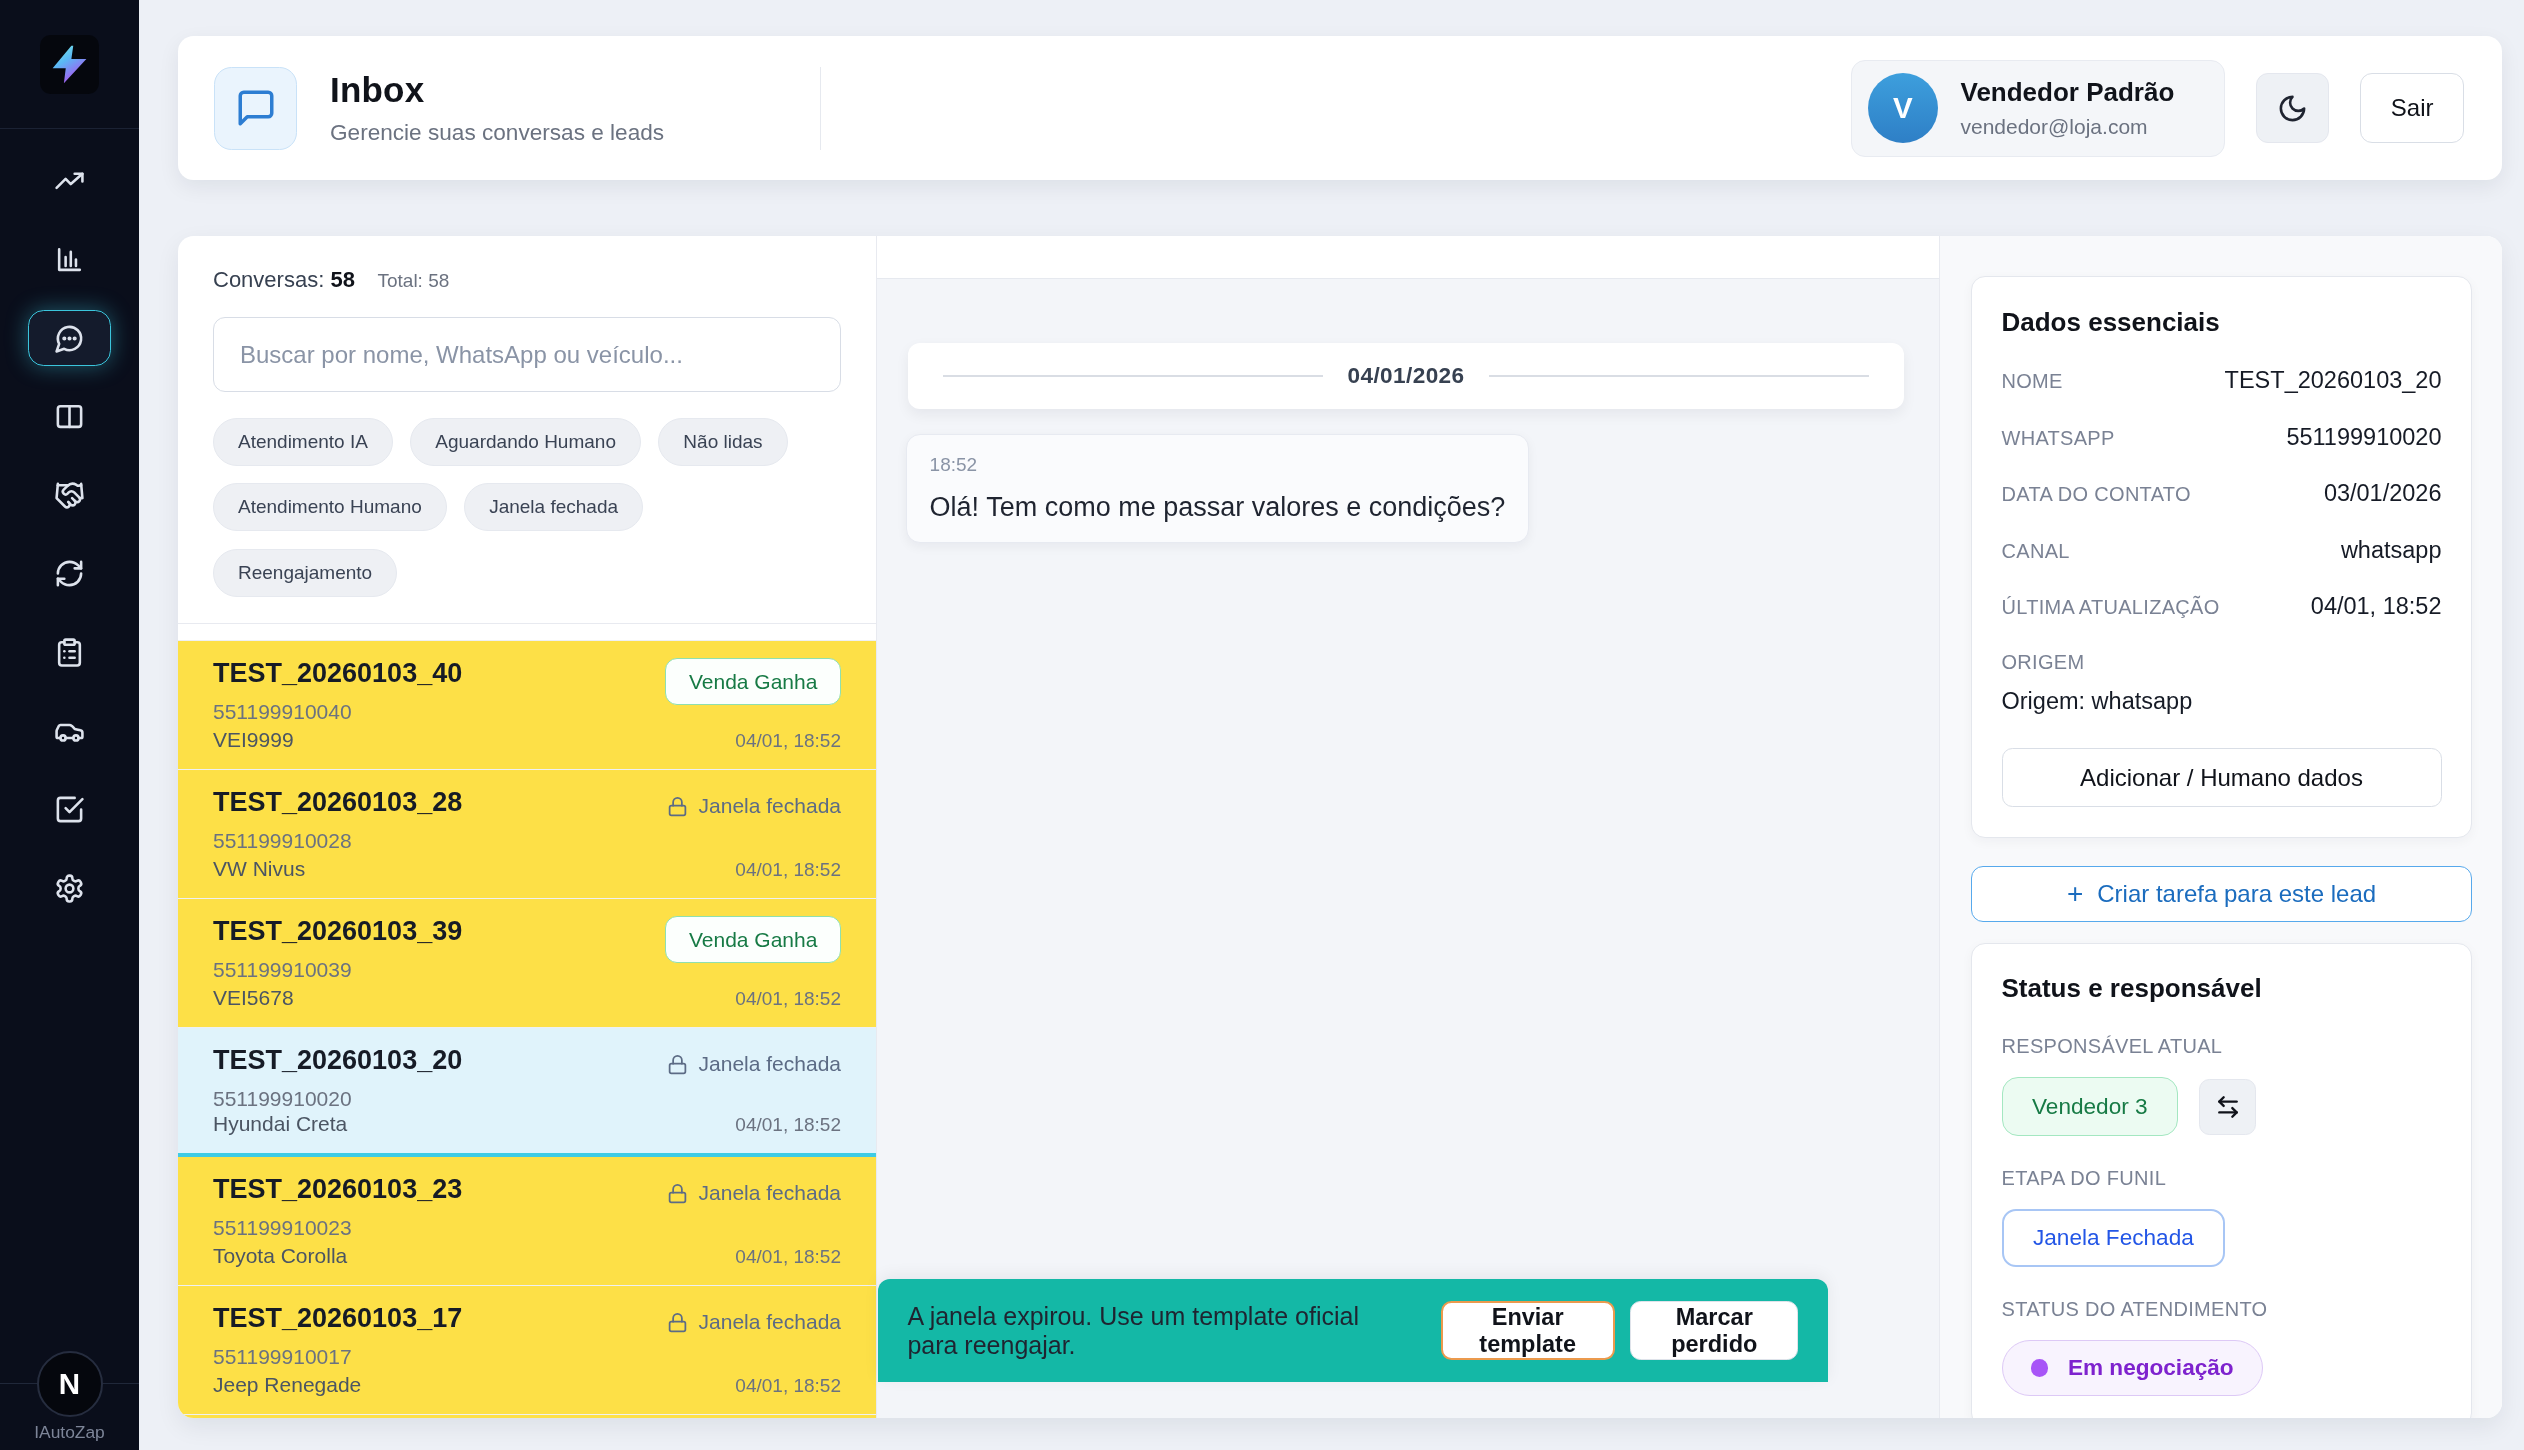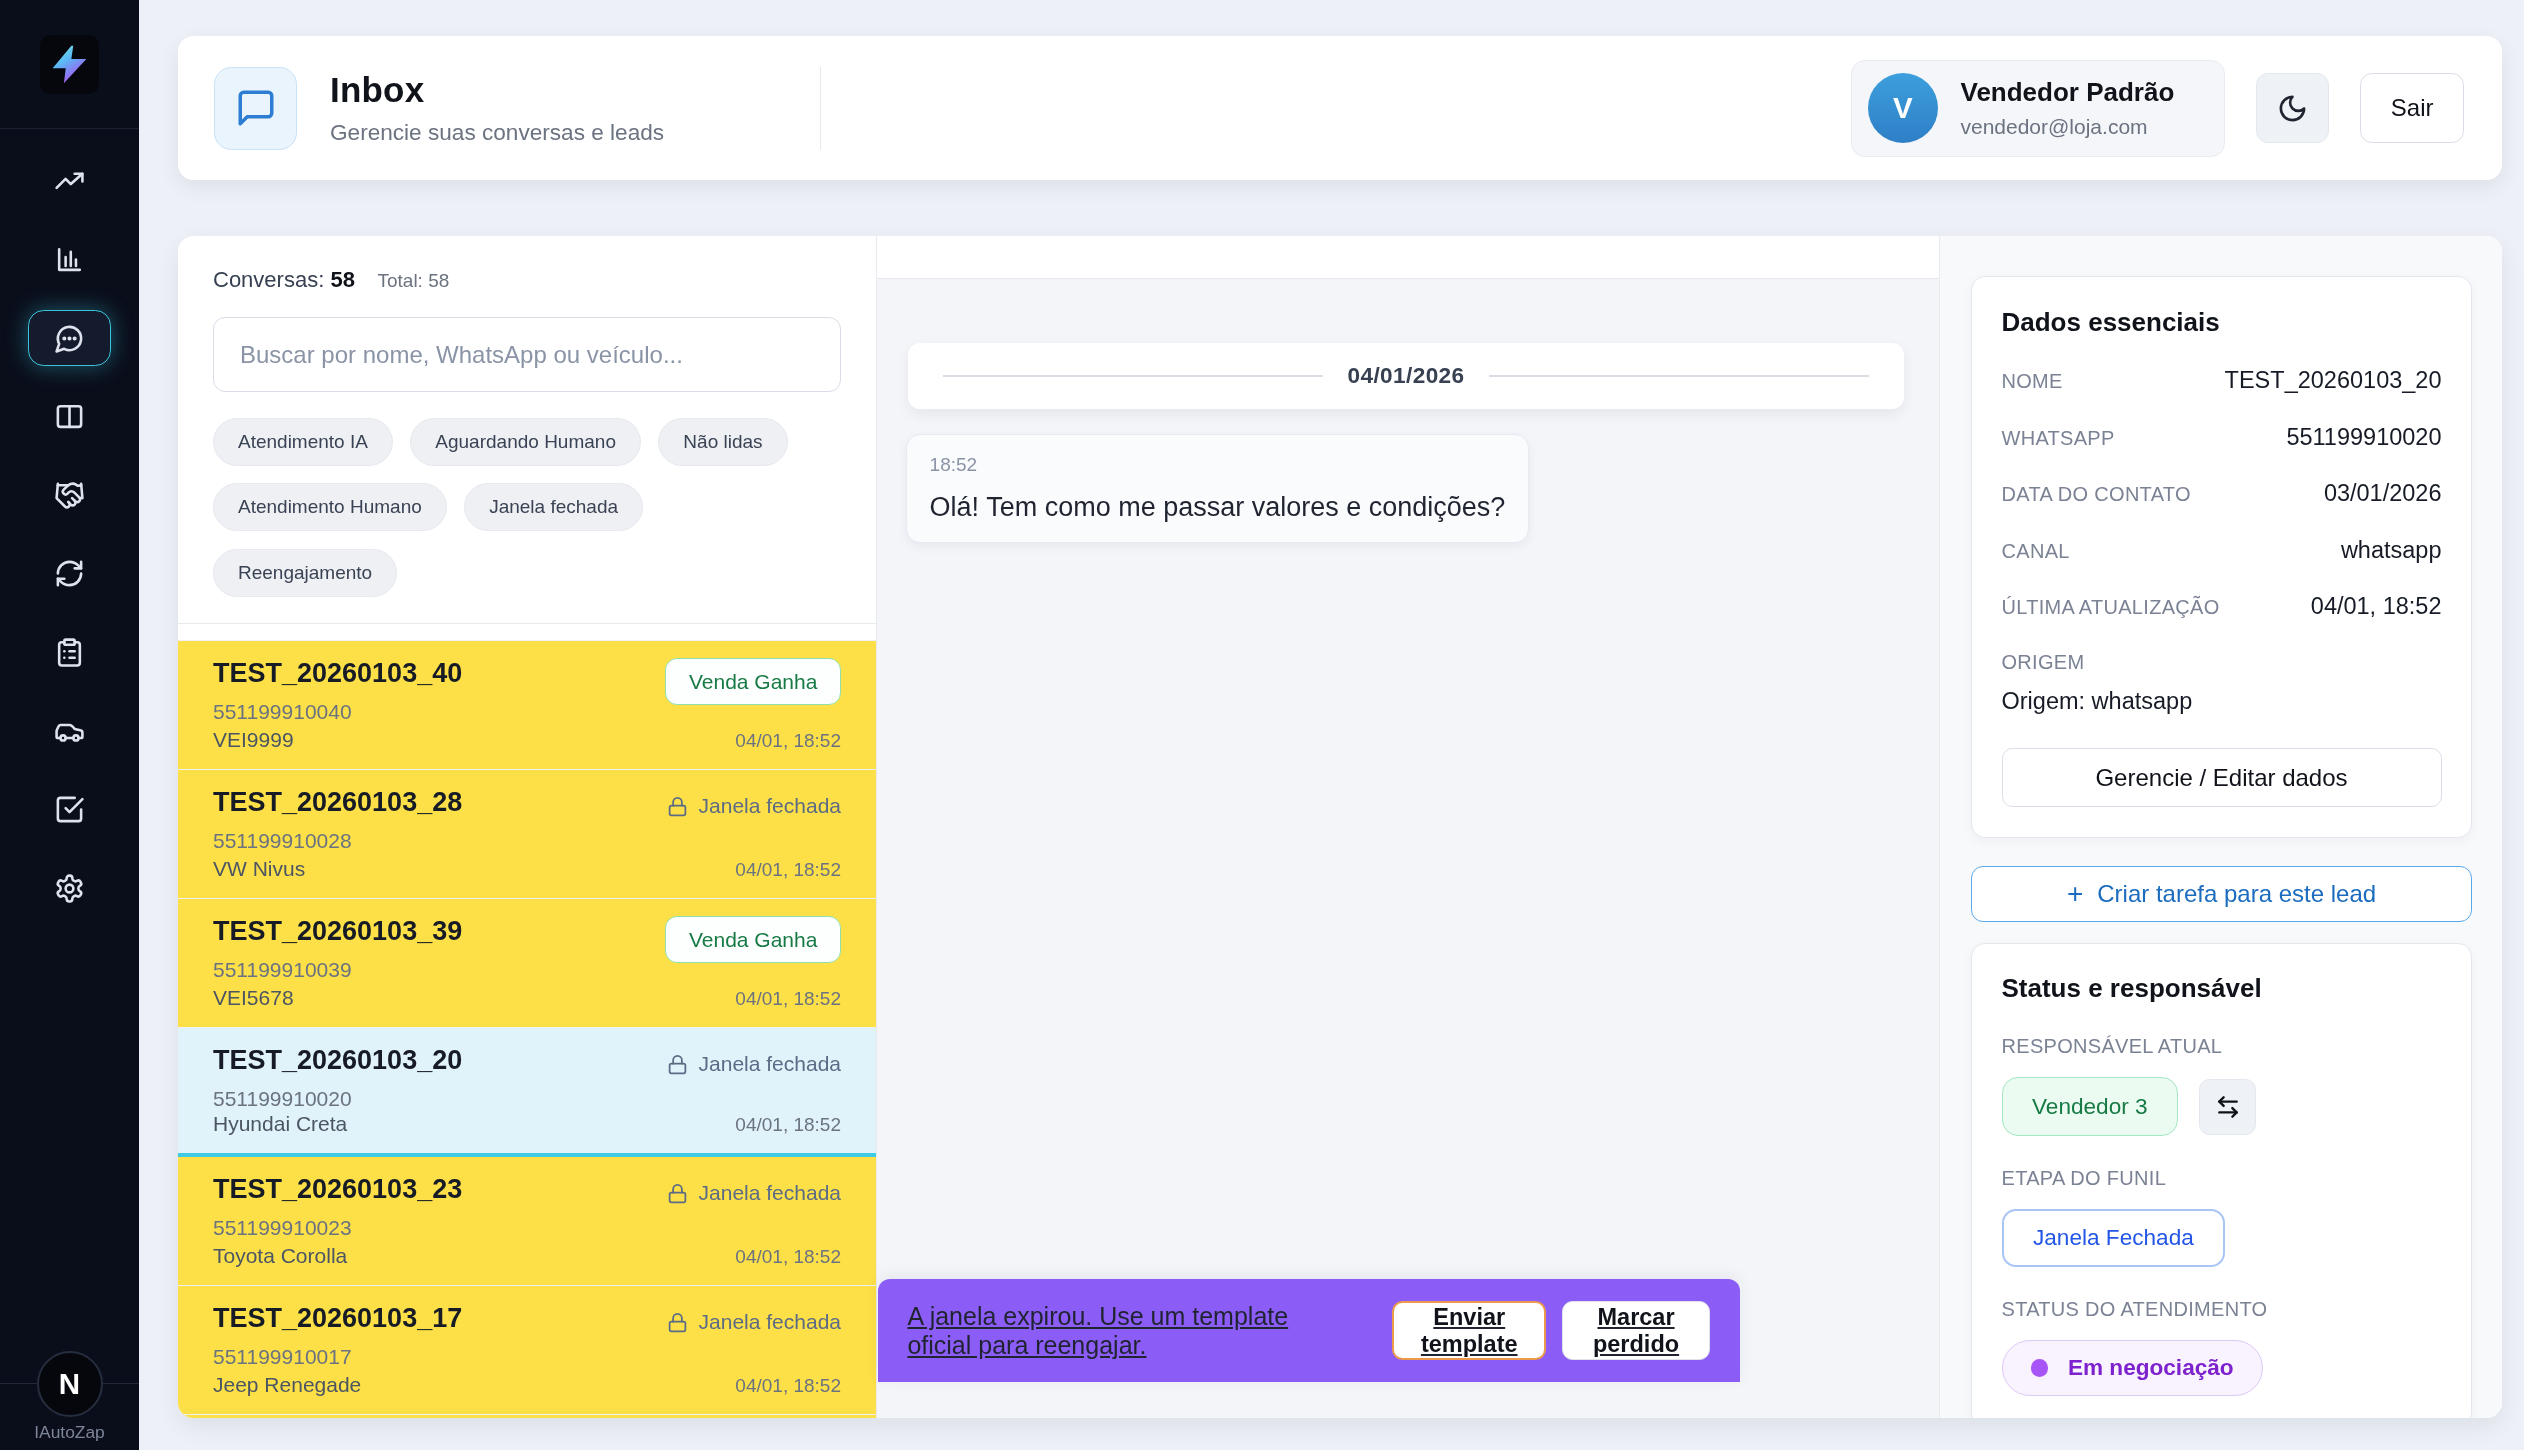--- a/index.html
+++ b/index.html
@@ -154,24 +154,24 @@
   .date-text { font-size:22.6px; font-weight:bold; color:#374151; letter-spacing:0.4px; }
   .msg-bubble {
     position:absolute; left:29px; top:198px; width:245px; min-height:100px;
     background:#fafbfd; border:0.9px solid #e7eaf1; border-radius:14px;
     box-shadow:0 3.5px 10.4px rgba(15,23,42,.05);
     padding:19px 22.6px; width:auto; max-width:626px;
   }
   .msg-time { font-size:19px; color:#8a94a6; }
   .msg-text { font-size:27px; color:#1f2430; margin-top:15.6px; white-space:nowrap; }
   .chat-bottombar {
-    position:absolute; left:0.9px; bottom:36px; width:862px; height:103px;
-    background:#8b5cf6; border-radius:12px 12px 0 0;
+    position:absolute; left:0.9px; bottom:36px; width:950px; height:103px;
+    background:#14b8a6; border-radius:12px 12px 0 0;
     box-shadow:0 -3.5px 15.6px rgba(15,23,42,.06);
-    display:flex; align-items:center; padding:0 29.5px;text-decoration:underline;
+    display:flex; align-items:center; padding:0 29.5px;
   }
   .expired-text { font-size:25px; color:#1f2430; }
   .bar-buttons { margin-left:auto; display:flex; gap:15.6px; }
   .btn-template {
     height:59px; padding:0 26px; border-radius:10.4px; background:#fff;
     border:2.6px solid #eb9a4d; font-size:23.5px; font-weight:bold; color:#10131a;
     font-family:inherit; cursor:pointer;margin-left:44px;
   }
   .btn-lost {
     height:59px; padding:0 26px; border-radius:10.4px; background:#fff;
@@ -517,21 +517,21 @@
           </div>
           <div class="kv-row">
             <div class="kv-label">ÚLTIMA ATUALIZAÇÃO</div>
             <div class="kv-value">04/01, 18:52</div>
           </div>
         </div>
       <div class="origin-block">
         <div class="kv-label">ORIGEM</div>
         <div class="origin-value">Origem: whatsapp</div>
       </div>
-      <button class="edit-btn">Gerencie / Editar dados</button>
+      <button class="edit-btn">Adicionar / Humano dados</button>
     </div>
 
     <button class="task-btn">
       <span class="task-plus">+</span>
       <span>Criar tarefa para este lead</span>
     </button>
 
     <div class="panel-card status-card">
       <div class="panel-title">Status e responsável</div>
       <div class="sec-label">RESPONSÁVEL ATUAL</div>

